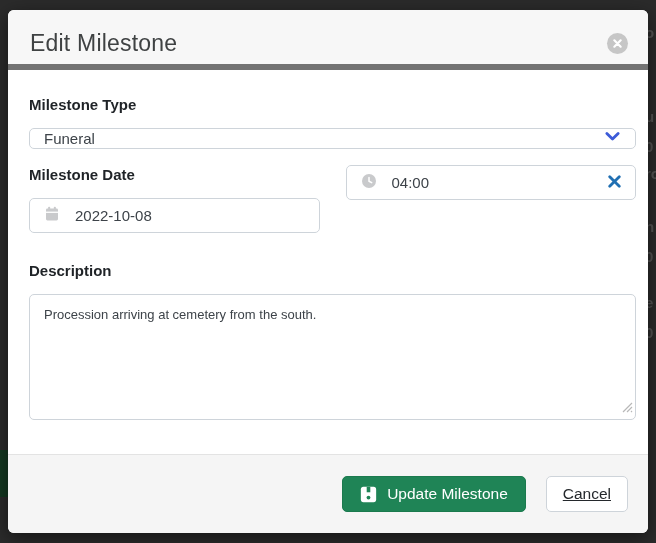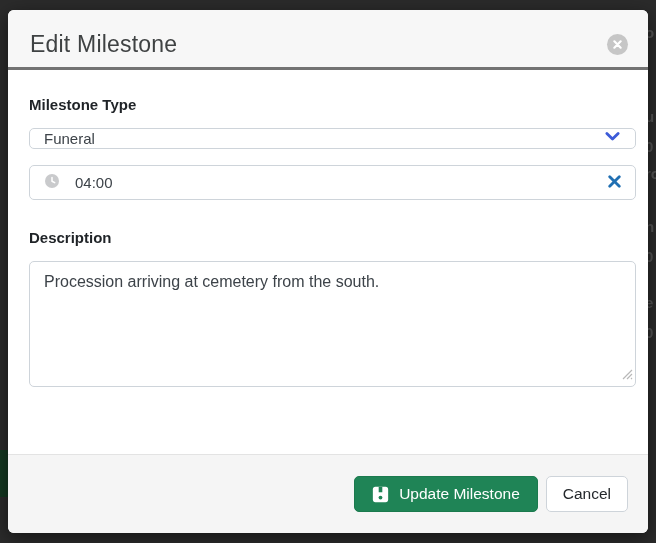--- a/index.html
+++ b/index.html
@@ -24,21 +24,21 @@
 
   
   .modal {
     position: absolute; left: 8px; top: 10px; width: 640px; height: 523px;
     background: #ffffff; border-radius: 6px; overflow: hidden;
     box-shadow: 0 5px 18px rgba(0,0,0,.5);
     display: flex; flex-direction: column;
   }
   .modal-header {
     height: 60px; flex: none; background: #f7f7f7;
-    border-bottom: 3px solid #737373;
+    border-bottom: 6px solid #737373;
     display: flex; align-items: center; padding: 12px 20px 0 22px;
   }
   .modal-title {
     font-size: 23px; font-weight: 500; color: #3f4243; letter-spacing: .2px;
   }
   .close-btn {
     margin-left: auto; width: 21px; height: 21px; border-radius: 50%;
     background: #c6c6c6; border: none; cursor: pointer;
     display: flex; align-items: center; justify-content: center; padding: 0;
   }
@@ -66,41 +66,42 @@
     background: #fff; cursor: text;
   }
   .input-box .value { font-size: 15px; color: #3d4349; }
   .input-box .clear { margin-left: auto; cursor: pointer; }
 
   .desc-label { margin-top: 28px; }
   .textarea-box {
     position: relative; height: 126px; border: 1px solid #ced4da;
     border-radius: 5px; background: #fff; padding: 10px 14px; cursor: text;
   }
-  .textarea-box .value { font-size: 16px; color: #3d4349; line-height: 20px; text-align: center; }
+  .textarea-box .value { font-size: 13px; color: #3d4349; line-height: 20px; text-align: center; }
   .resize-grip { position: absolute; right: 2px; bottom: 2px; cursor: nwse-resize; }
 
   .modal-footer {
     height: 79px; flex: none; background: #f5f5f5;
     border-top: 1px solid #e3e3e3;
     display: flex; align-items: center; justify-content: flex-end;
-    gap: 8px; padding: 0 20px;
+    gap: 20px; padding: 0 20px;
   }
   .btn {
     height: 36px; border-radius: 5px; font-size: 15.5px; cursor: pointer;
     font-family: "Liberation Sans", sans-serif;
     display: inline-flex; align-items: center; justify-content: center;
   }
   .btn-update {
     background: #1f8456; border: 1px solid #1b7a4e; color: #ffffff;
     padding: 0 17px; gap: 10px;
   }
   .btn-cancel {
     background: #ffffff; border: 1px solid #ced4da; color: #24282c;
     padding: 0 16px;
+    text-decoration: underline;
   }
 </style>
 </head>
 <body>
 
 <div class="backdrop">
   <span class="frag" style="top:24px">o</span>
   <span class="frag" style="top:108px">u</span>
   <span class="frag" style="top:138px">0</span>
   <span class="frag" style="top:165px">ro</span>
@@ -128,20 +129,34 @@
     <div class="select-box">
       <span class="value">Funeral</span>
       <span class="chev">
         <svg width="17" height="17" viewBox="0 0 16 16">
           <path d="M2.7 5.2 L8 10.4 L13.3 5.2" fill="none" stroke="#3c5bd8" stroke-width="2.7" stroke-linecap="round" stroke-linejoin="round"></path>
         </svg>
       </span>
     </div>
 
     <div class="two-col">
+      <div class="col">
+        <label class="field-label">Milestone Date</label>
+        <div class="input-box">
+          <span>
+            <svg width="16" height="16" viewBox="0 0 16 16">
+              <rect x="2" y="2.6" width="12" height="11.8" rx="1.4" fill="#c9cacc"></rect>
+              <rect x="2" y="5.6" width="12" height="1.3" fill="#ffffff"></rect>
+              <rect x="4.1" y="0.8" width="2.1" height="3.4" rx="0.9" fill="#c9cacc"></rect>
+              <rect x="9.8" y="0.8" width="2.1" height="3.4" rx="0.9" fill="#c9cacc"></rect>
+            </svg>
+          </span>
+          <span class="value">2022-10-08</span>
+        </div>
+      </div>
       <div class="col">
         <div class="input-box">
           <span>
             <svg width="16" height="16" viewBox="0 0 16 16">
               <circle cx="8" cy="8" r="7" fill="#c9cacc"></circle>
               <path d="M8 4.4 L8 8.3 L10.7 9.6" fill="none" stroke="#ffffff" stroke-width="1.5" stroke-linecap="round" stroke-linejoin="round"></path>
             </svg>
           </span>
           <span class="value">04:00</span>
           <span class="clear">

